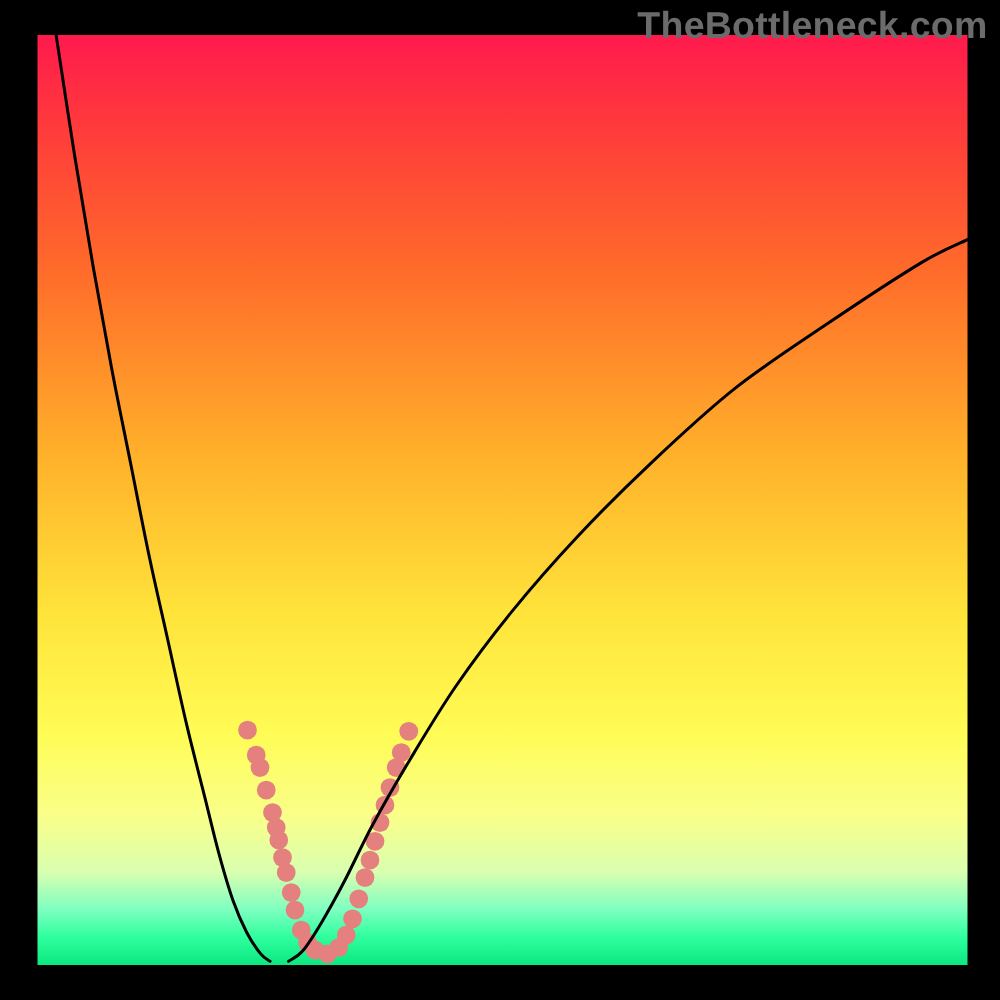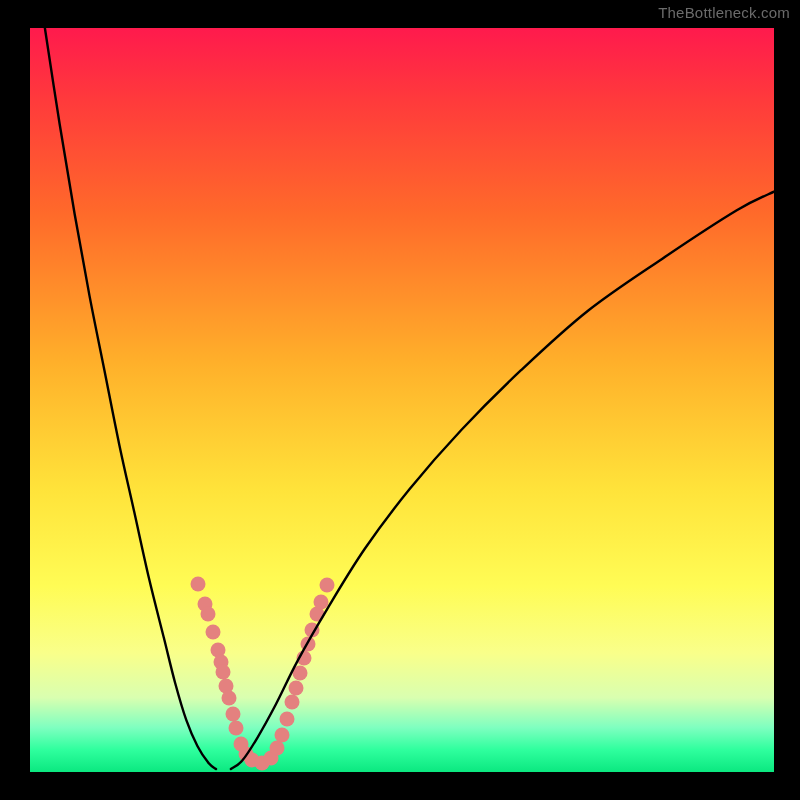--- a/index.html
+++ b/index.html
@@ -29,22 +29,22 @@
       #7fffc0 94%,
       #2fff9e 97%,
       #0be880 100%
     );
   }
   .watermark {
     position: absolute;
     top: 4px;
     right: 10px;
     color: #6b6b6b;
-    font-size: 15px;
-    font-weight: 400;
+    font-size: 30px;
+    font-weight: 700;
     letter-spacing: 0.2px;
   }
   svg.plot {
     position: absolute;
     left: 0;
     top: 0;
     width: 744px;
     height: 744px;
     overflow: visible;
   }

